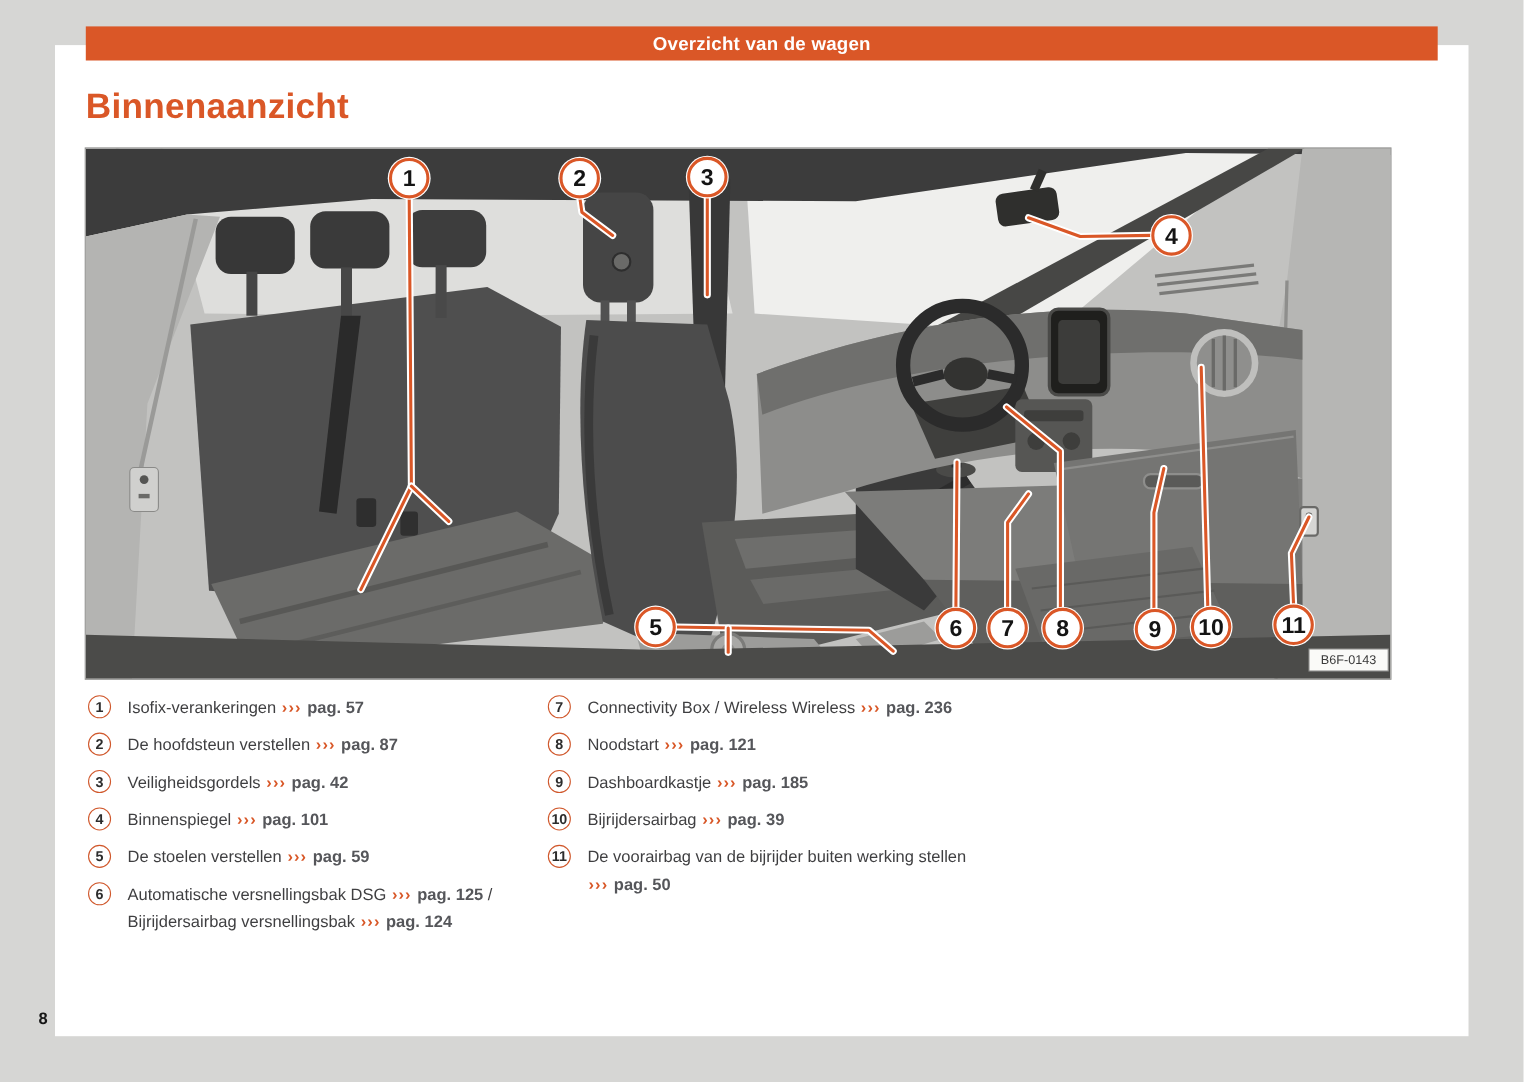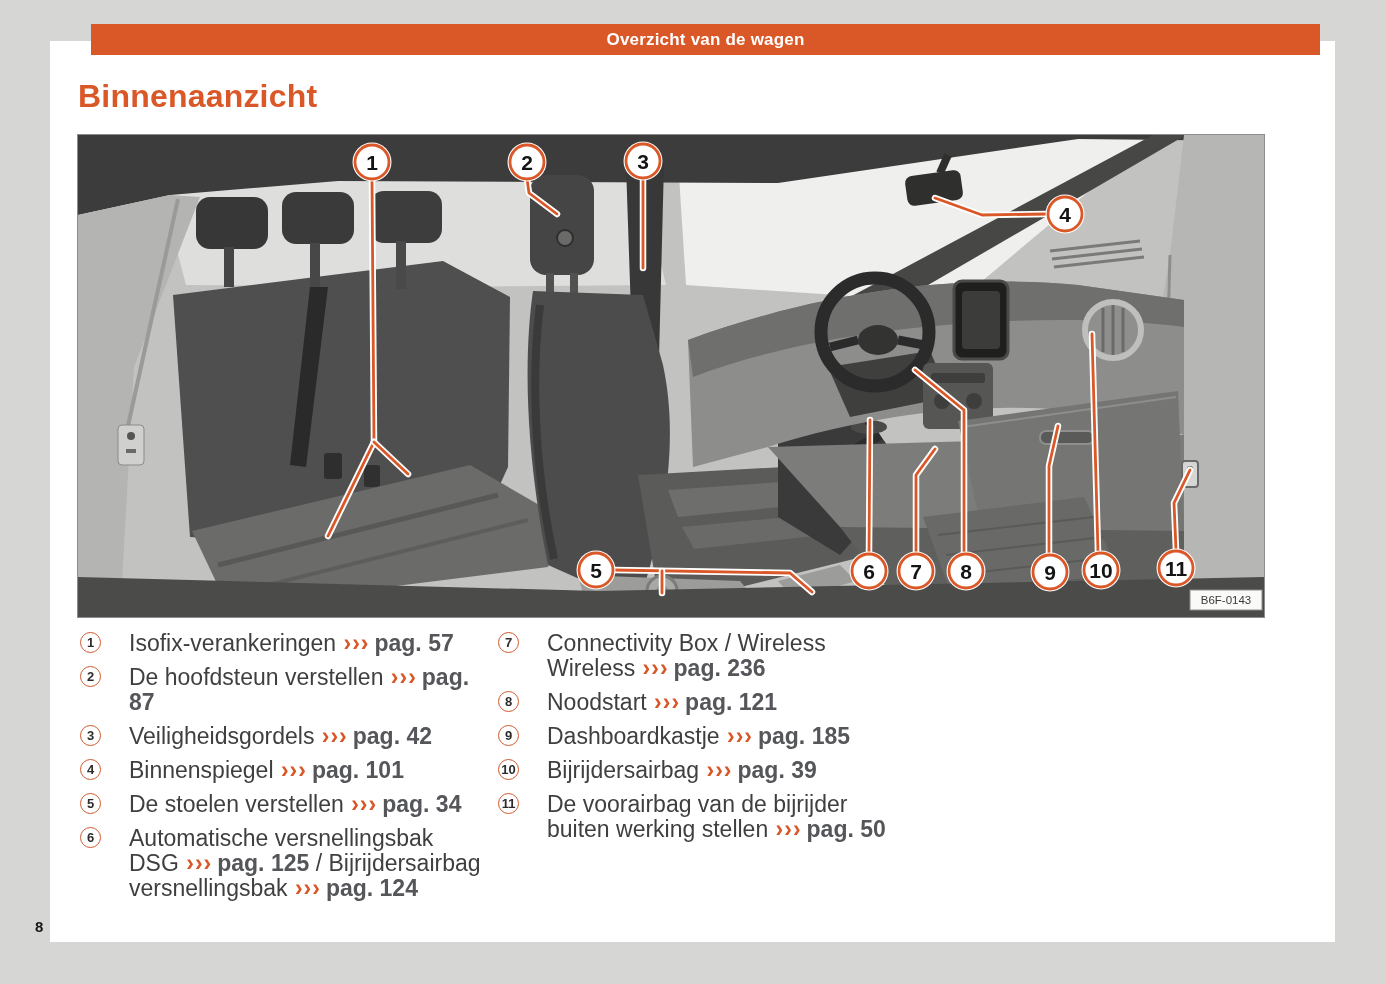--- a/index.html
+++ b/index.html
@@ -6,21 +6,21 @@
   body{
     width:1385px;height:984px;position:relative;overflow:hidden;
     background:#d6d6d4;
     font-family:"Liberation Sans", sans-serif;
   }
   .page{
     position:absolute;left:50px;top:41px;width:1285px;height:901px;
     background:#ffffff;
   }
   .header-bar{
-    position:absolute;left:91px;top:24px;width:1229px;height:31px;
+    position:absolute;left:78px;top:24px;width:1229px;height:31px;
     background:#da5727;display:flex;align-items:center;justify-content:center;
   }
   .header-bar span{
     color:#ffffff;font-size:17px;font-weight:bold;letter-spacing:.2px;
   }
   .section-title{
     position:absolute;left:78px;top:78px;
     color:#da5727;font-size:32px;font-weight:bold;letter-spacing:.2px;
   }
   .figure-wrap{
@@ -32,22 +32,22 @@
   .legend-col.right{left:498px;top:631px;width:416px;}
   .legend-row{display:flex;align-items:flex-start;}
   .badge{
     flex:0 0 auto;width:21px;height:21px;border-radius:50%;
     border:1.6px solid #d0582c;box-sizing:border-box;
     display:flex;align-items:center;justify-content:center;
     font-size:13px;font-weight:bold;color:#2c2c2c;background:#fff;
     margin-top:1px;
   }
   .legend-text{
-    margin-left:28px;flex:1 1 auto;
-    font-size:23px;line-height:25px;color:#3f3f41;
+    margin-left:15px;flex:1 1 auto;
+    font-size:15px;line-height:25px;color:#3f3f41;
   }
   .chev{color:#d85727;font-weight:bold;margin:0 5px 0 1px;letter-spacing:1px;}
   .pref{font-weight:bold;color:#55565a;}
   .page-num{
     position:absolute;left:35px;top:918px;
     font-size:15px;font-weight:bold;color:#161616;
   }
 </style>
 </head>
 <body>
@@ -282,21 +282,21 @@
     <div class="legend-row">
       <span class="badge">3</span>
       <div class="legend-text"><span>Veiligheidsgordels </span><span class="chev">›››</span><span class="pref">pag. 42</span></div>
     </div>
     <div class="legend-row">
       <span class="badge">4</span>
       <div class="legend-text"><span>Binnenspiegel </span><span class="chev">›››</span><span class="pref">pag. 101</span></div>
     </div>
     <div class="legend-row">
       <span class="badge">5</span>
-      <div class="legend-text"><span>De stoelen verstellen </span><span class="chev">›››</span><span class="pref">pag. 34</span></div>
+      <div class="legend-text"><span>De stoelen verstellen </span><span class="chev">›››</span><span class="pref">pag. 59</span></div>
     </div>
     <div class="legend-row">
       <span class="badge">6</span>
       <div class="legend-text"><span>Automatische versnellingsbak DSG </span><span class="chev">›››</span><span class="pref">pag. 125</span><span> / Bijrijdersairbag versnel­lingsbak </span><span class="chev">›››</span><span class="pref">pag. 124</span></div>
     </div>
   </div>
 <div class="legend-col right">
     <div class="legend-row">
       <span class="badge">7</span>
       <div class="legend-text"><span>Connectivity Box / Wireless Wireless </span><span class="chev">›››</span><span class="pref">pag. 236</span></div>

